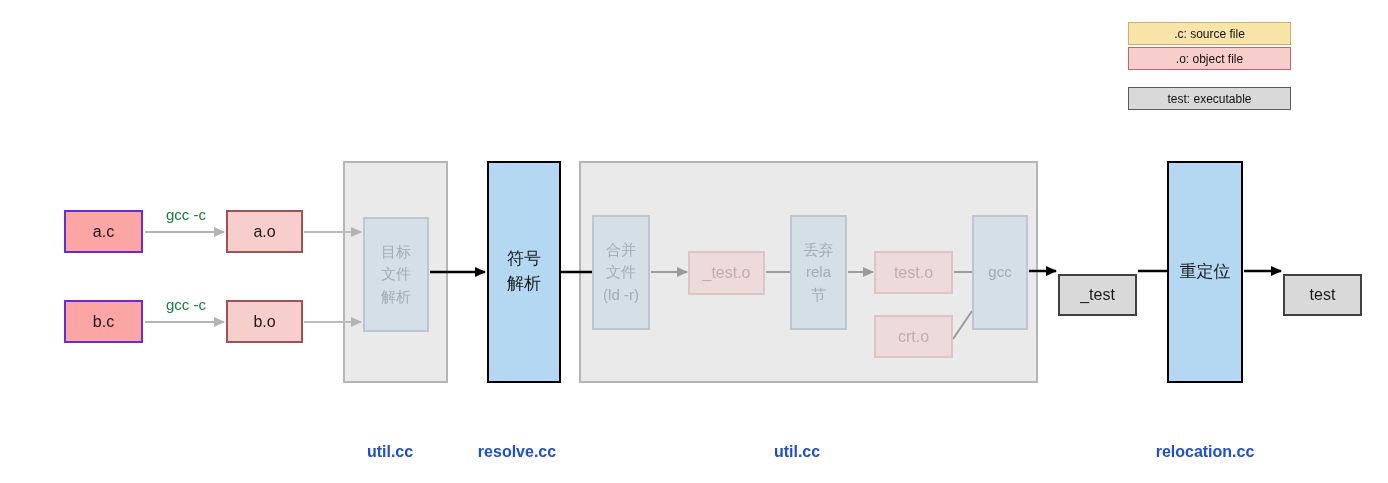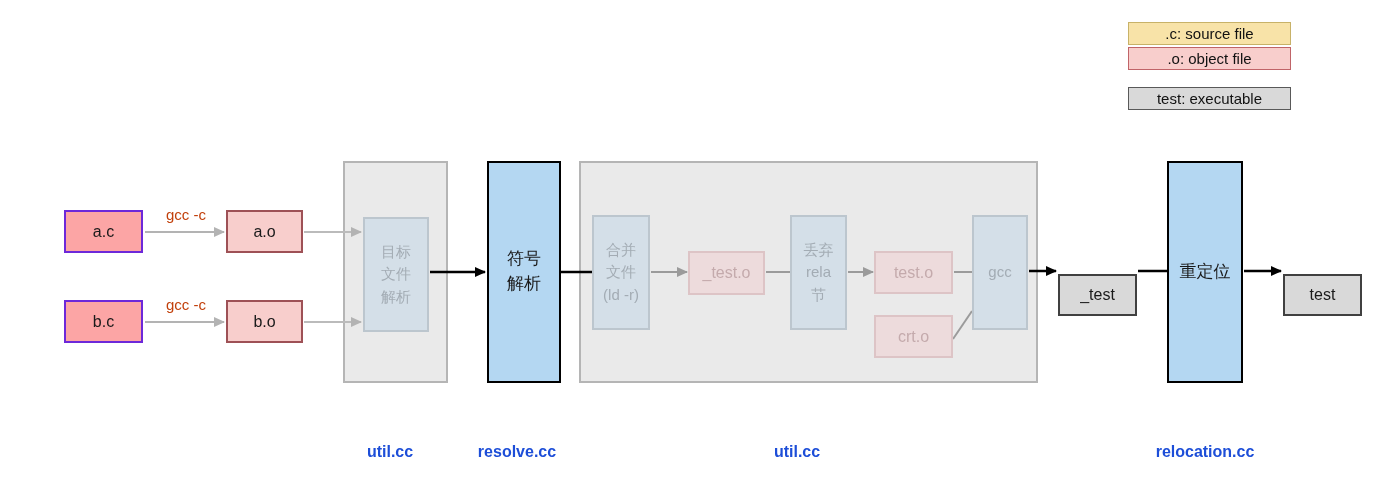--- a/index.html
+++ b/index.html
@@ -21,30 +21,30 @@
   .faded-blue {
     background:#D4DFE8; border:2px solid #BCC6CE;
     color:#A3ACB4; font-size:15px; line-height:1.5;
   }
   .faded-pink {
     background:#EDDBDC; border:2px solid #DDC4C6;
     color:#C4AAAC; font-size:16px;
   }
   .edge-label {
     position:absolute; width:72px; text-align:center;
-    color:#c2410c; font-size:15px;
+    color:#15803d; font-size:15px;
   }
   .file-label {
     position:absolute; transform:translateX(-50%);
     font-weight:bold; font-size:16px; color:#1d4ed8;
   }
   .legend-box {
     position:absolute; left:1128px; width:163px; height:23px;
     box-sizing:border-box; display:flex; align-items:center; justify-content:center;
-    font-size:15px; color:#111;
+    font-size:12px; color:#111;
   }
   .legend-yellow { background:#F8E3A8; border:1.5px solid #C8B268; }
   .legend-pink   { background:#F8CECC; border:1.5px solid #C06468; }
   .legend-gray   { background:#D9D9D9; border:1.5px solid #595959; }
   svg.overlay { position:absolute; left:0; top:0; pointer-events:none; }
 </style>
 </head>
 <body>
 
 <div class="canvas">

